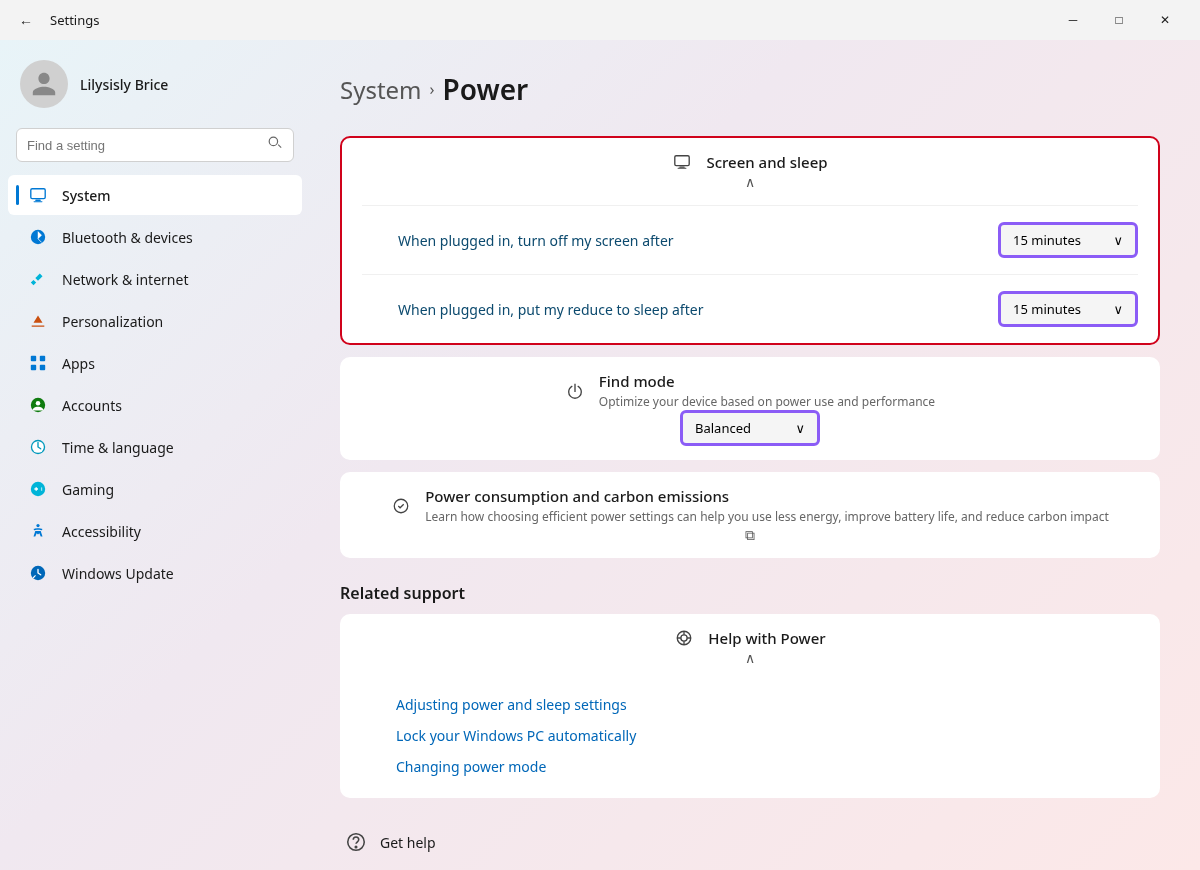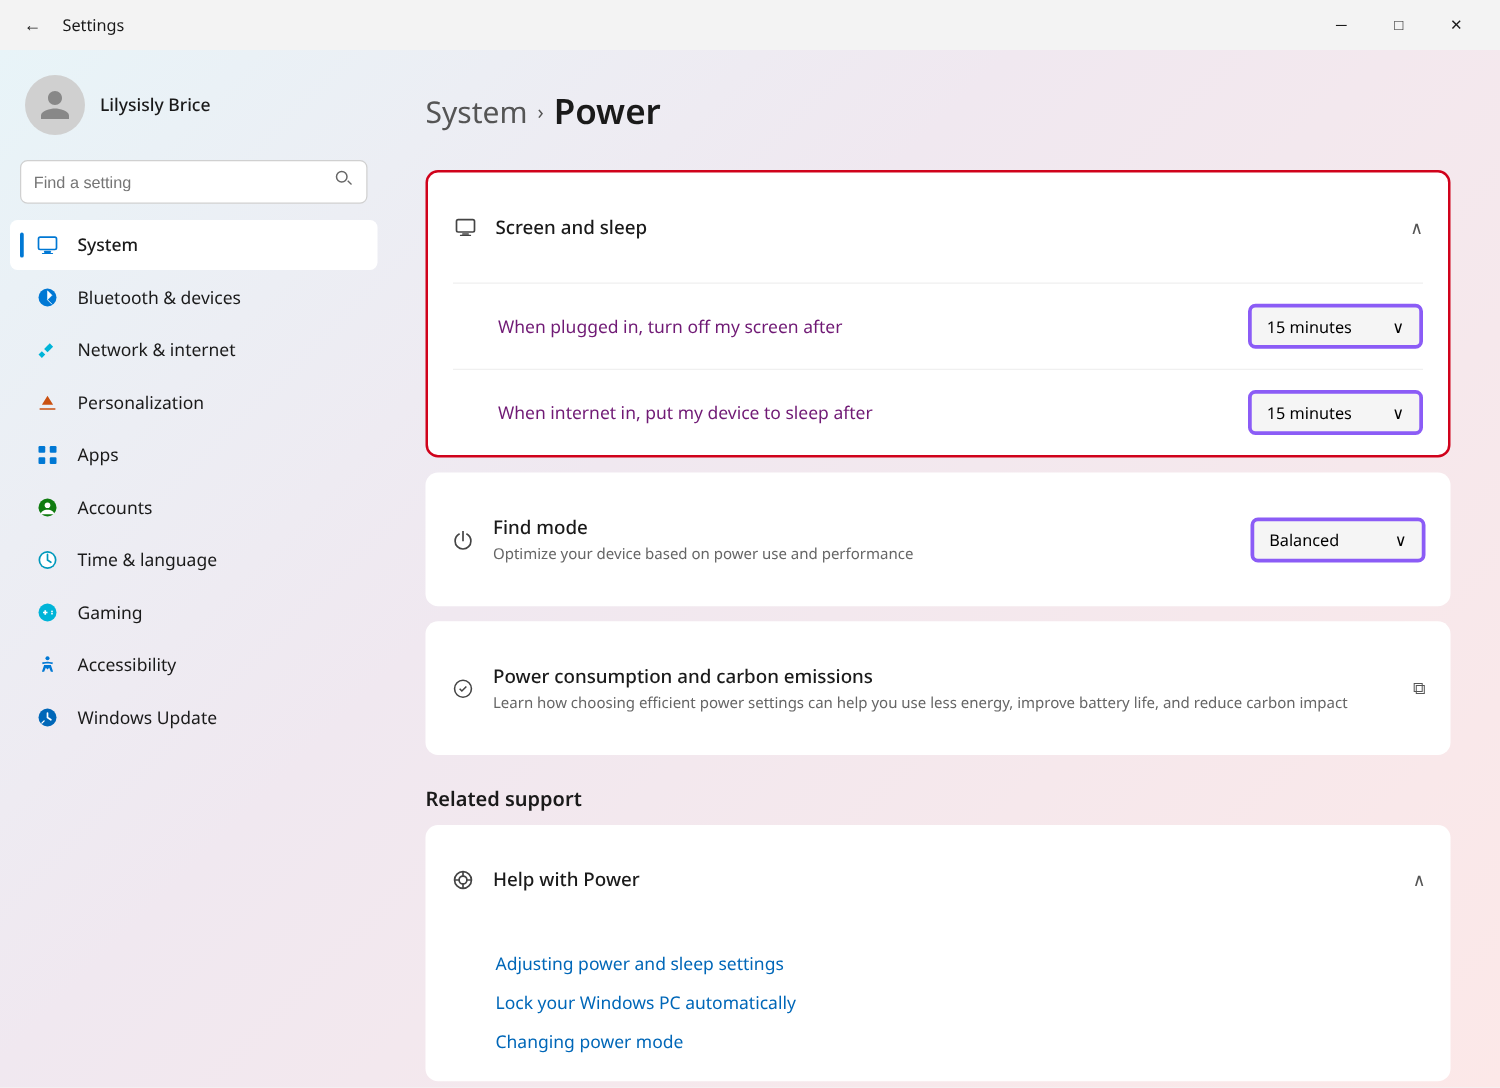--- a/index.html
+++ b/index.html
@@ -203,22 +203,23 @@
       overflow: hidden;
     }
     .settings-card.highlighted {
       border: 2px solid #d0021b;
     }
 
     .card-header {
       display: flex;
       align-items: center;
       justify-content: space-between;
-      padding: 34px 20px;
+      padding: 14px 20px;
       cursor: pointer;
+      flex-direction: column;
     }
     .card-header-left {
       display: flex;
       align-items: center;
       gap: 14px;
     }
     .card-header-title {
       font-size: 15px;
       font-weight: 500;
       color: #1a1a1a;
@@ -240,21 +241,21 @@
     }
 
     .card-row {
       display: flex;
       align-items: center;
       justify-content: space-between;
       padding: 16px 20px 16px 56px;
     }
     .card-row-label {
       font-size: 14px;
-      color: #701a75;
+      color: #0c4a6e;
     }
     .dropdown-control {
       display: flex;
       align-items: center;
       gap: 8px;
       background: #f5f5f5;
       border: 3px solid #8b5cf6;
       border-radius: 6px;
       padding: 6px 12px;
       cursor: pointer;
@@ -500,21 +501,21 @@
       <div class="card-divider"></div>
       <div class="card-row">
         <span class="card-row-label">When plugged in, turn off my screen after</span>
         <div class="dropdown-control">
           <span>15 minutes</span>
           <span>∨</span>
         </div>
       </div>
       <div class="card-divider"></div>
       <div class="card-row">
-        <span class="card-row-label">When internet in, put my device to sleep after</span>
+        <span class="card-row-label">When plugged in, put my reduce to sleep after</span>
         <div class="dropdown-control">
           <span>15 minutes</span>
           <span>∨</span>
         </div>
       </div>
     </div>
 
     <div class="settings-card">
       <div class="card-header">
         <div class="card-header-left">

